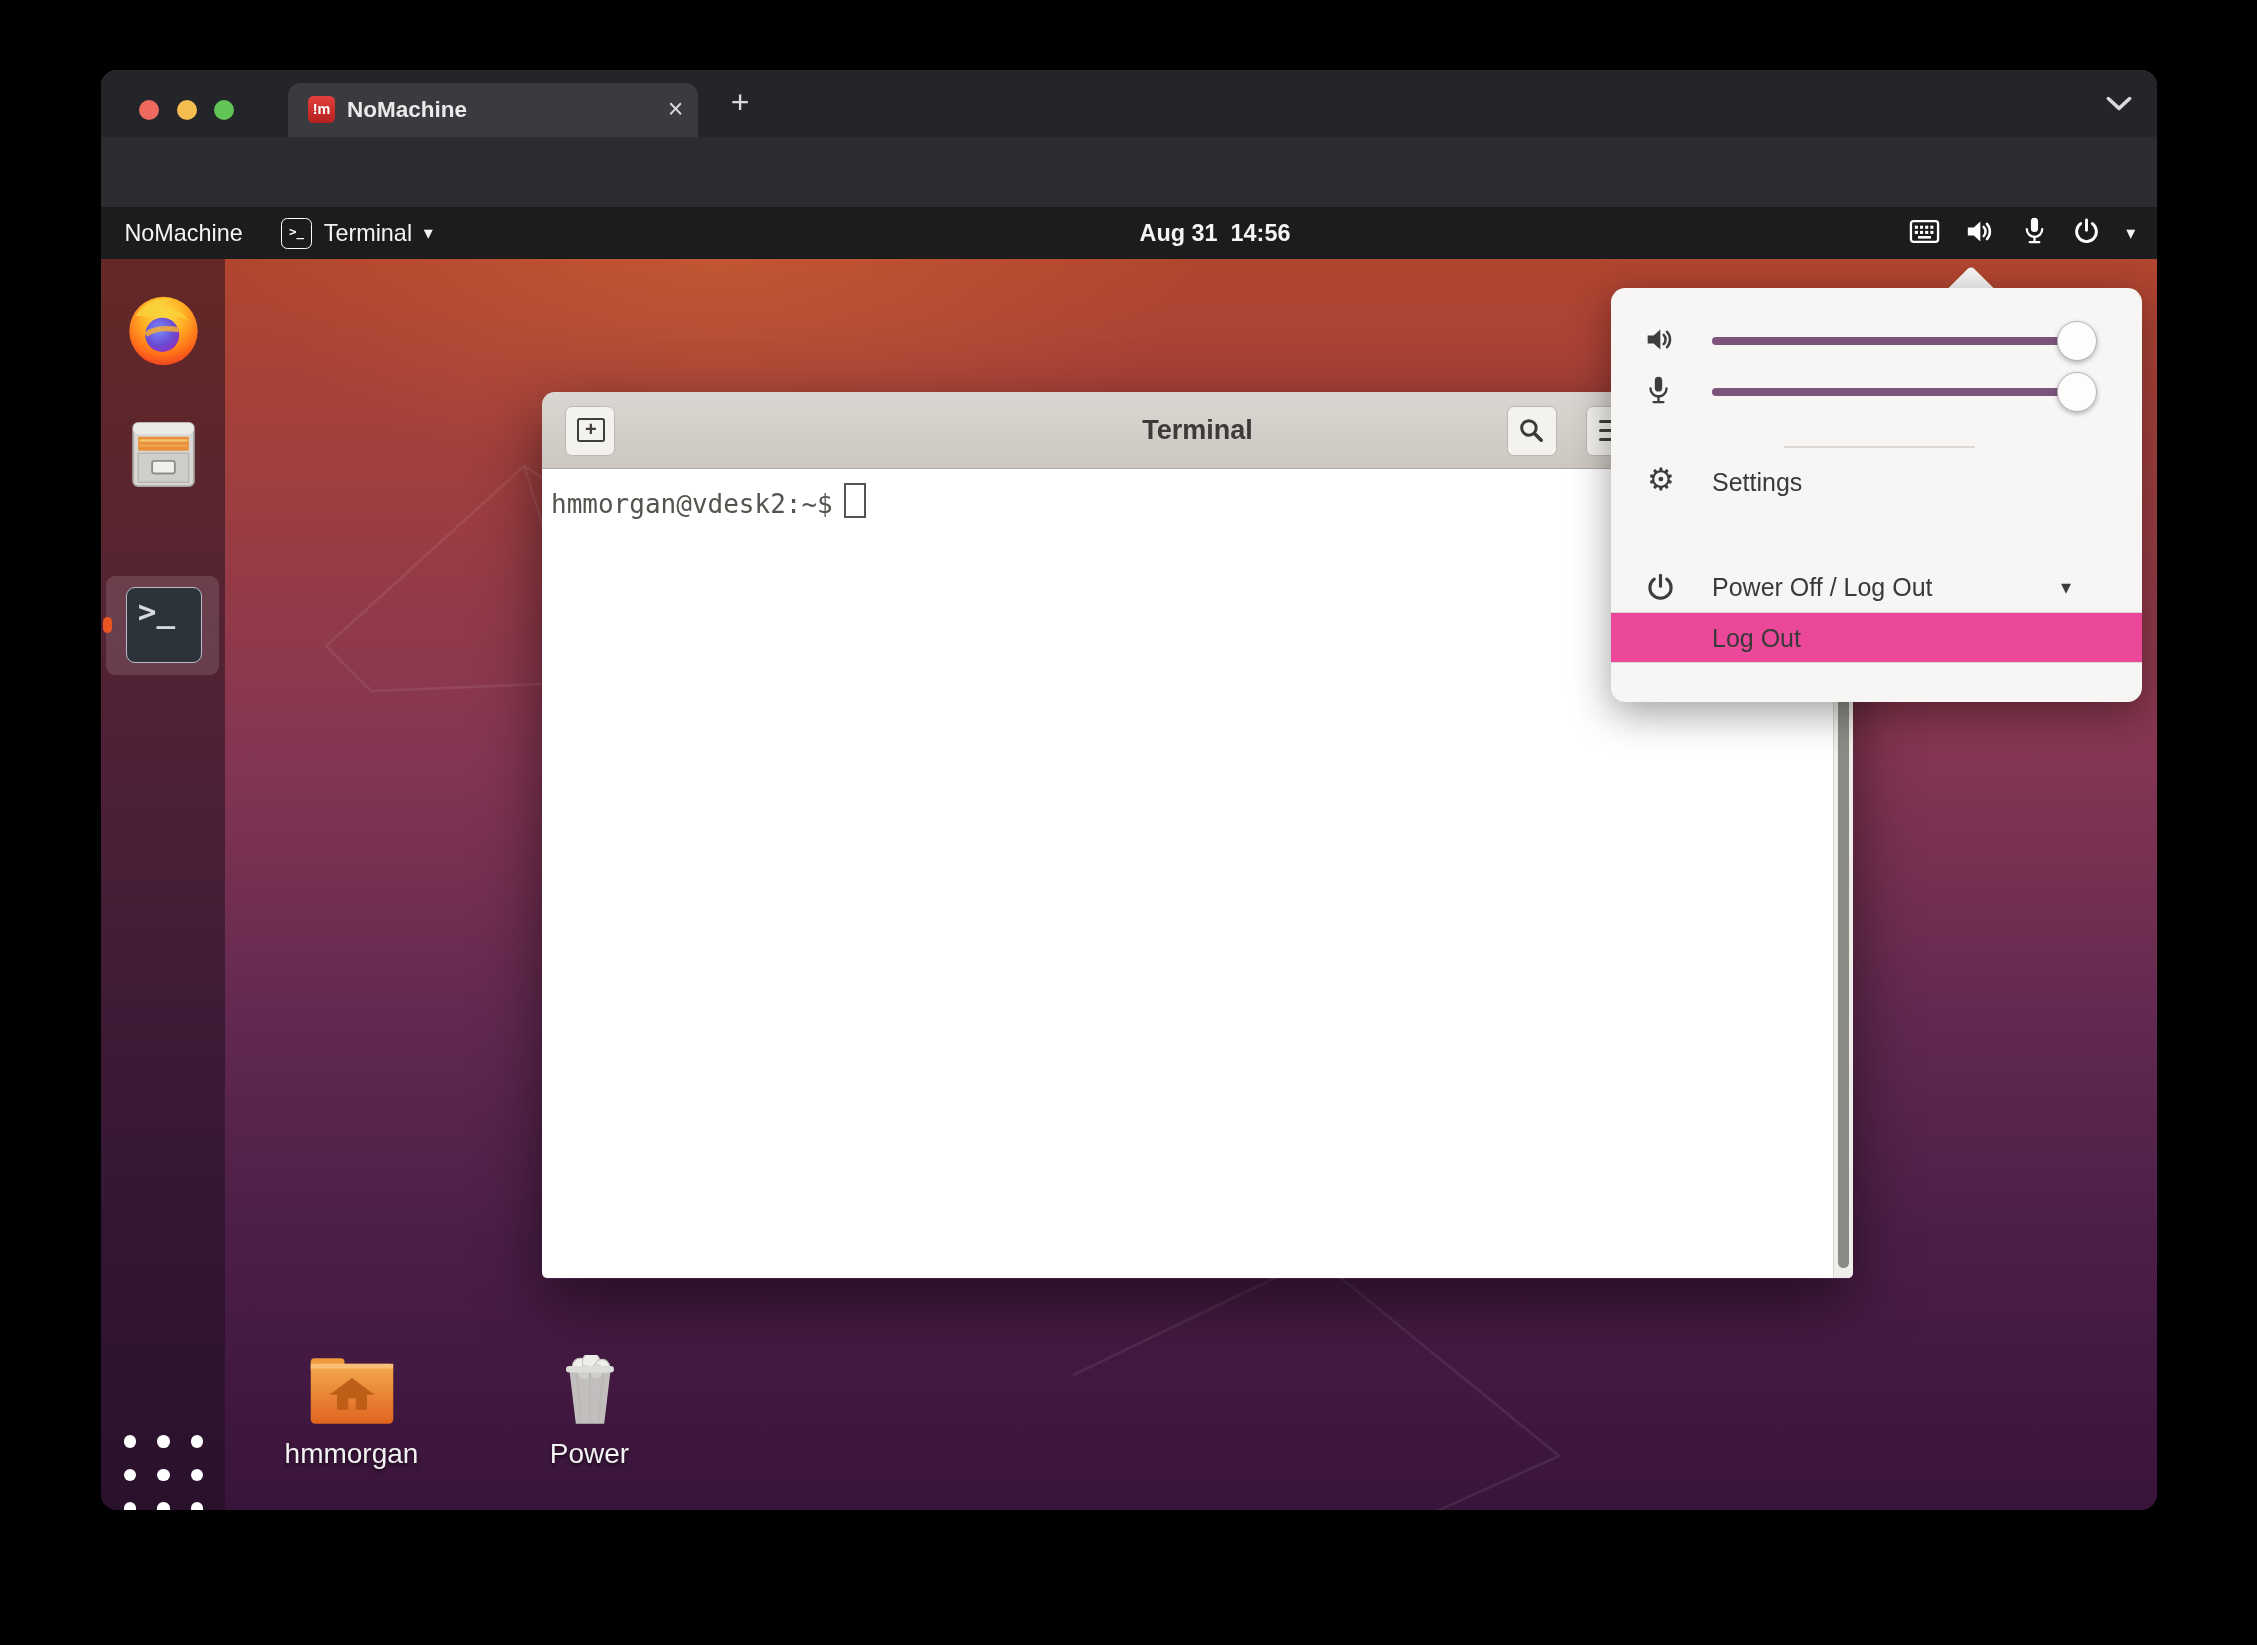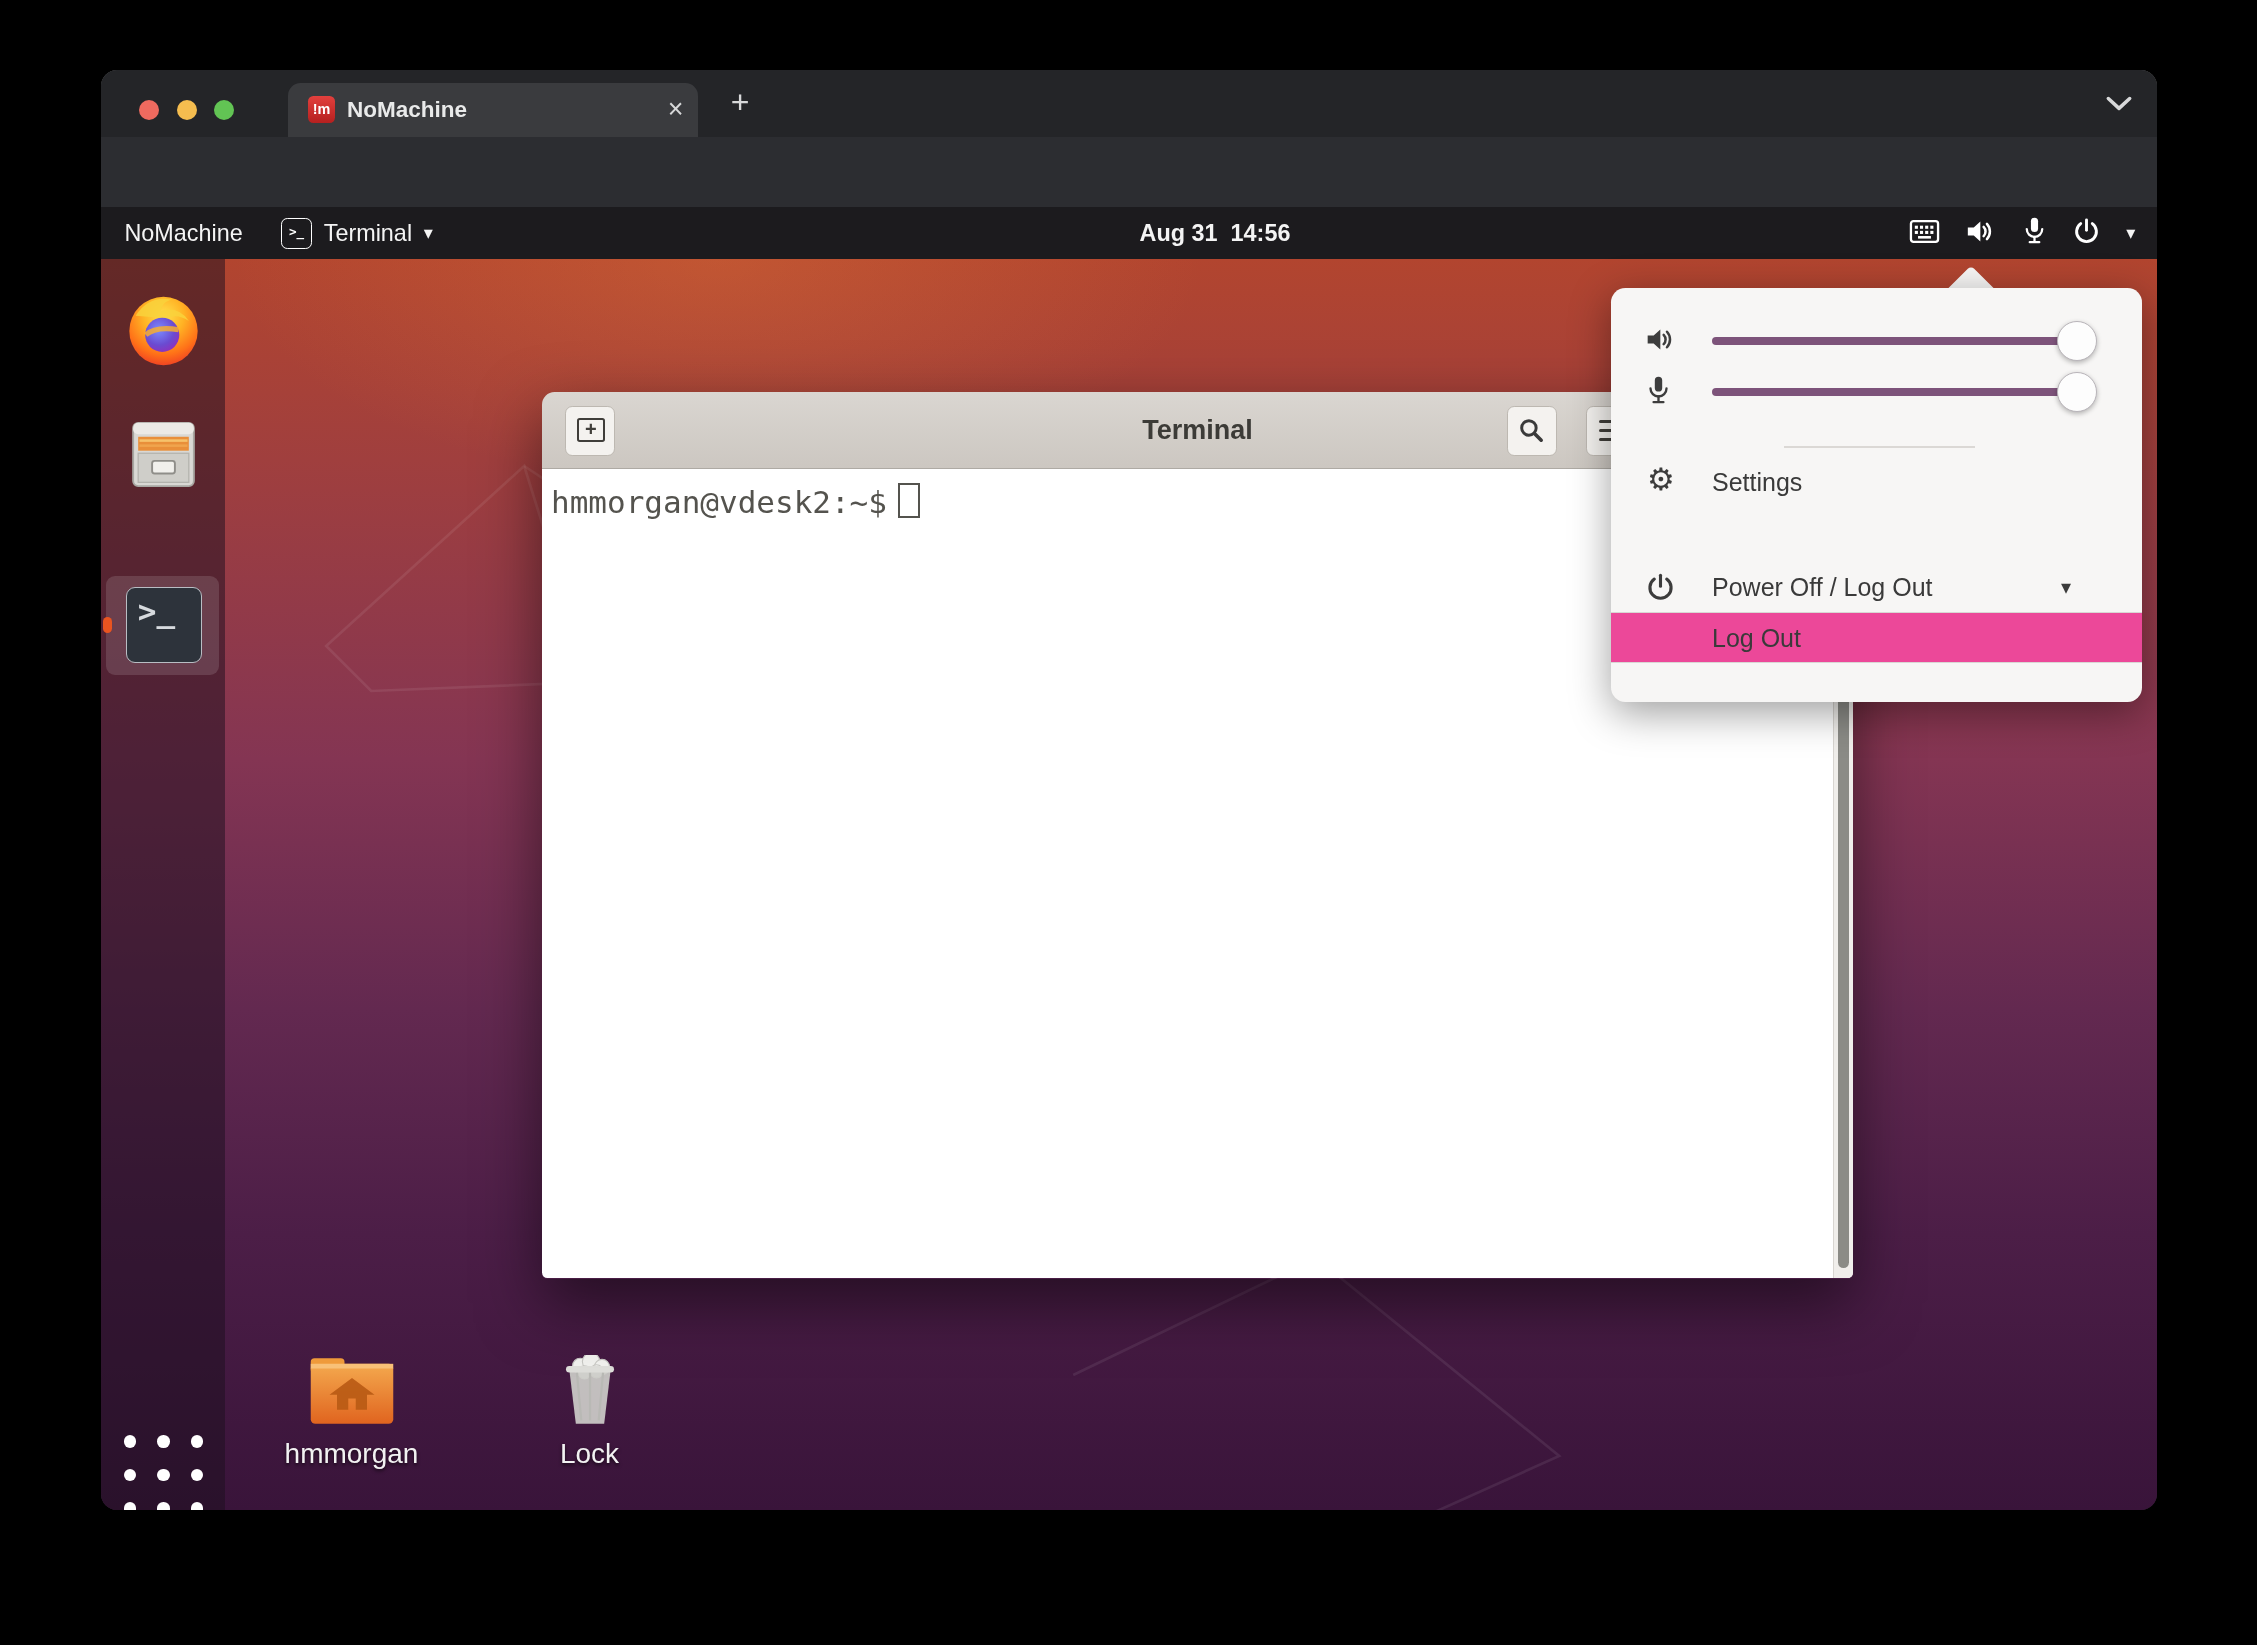--- a/index.html
+++ b/index.html
@@ -83,21 +83,21 @@
     background:linear-gradient(#dad6d1,#ccc7c1);border-bottom:1.8px solid #aeaaa4;box-sizing:border-box;}
   .term-btn{position:absolute;top:13.5px;width:50px;height:50px;border-radius:7.2px;background:#f4f2ef;border:1.8px solid #bdb8b1;box-sizing:border-box;}
   #term-newtab{left:23.4px;}
   #term-newtab .sq{position:absolute;left:10.8px;top:11.7px;width:23.4px;height:20px;border:2.7px solid #403e3a;border-radius:2.7px;
     color:#403e3a;font-size:20px;font-weight:bold;line-height:18px;text-align:center;}
   #term-title{position:absolute;left:0;right:0;top:0;text-align:center;line-height:76px;font-size:27px;font-weight:bold;color:#3c3b37;}
   #term-search{left:965px;}
   #term-burger{left:1044px;display:flex;flex-direction:column;justify-content:center;align-items:center;gap:5.4px;}
   #term-burger i{display:block;width:25px;height:3.6px;background:#403e3a;border-radius:1.8px;}
   #term-content{position:absolute;left:0;top:77px;width:100%;height:809px;background:#fff;border-radius:0 0 5.4px 5.4px;}
-  #prompt-row{position:absolute;left:9px;top:14.4px;font-family:"DejaVu Sans Mono",monospace;font-size:31px;color:#54534e;white-space:pre;}
+  #prompt-row{position:absolute;left:9px;top:14.4px;font-family:"DejaVu Sans Mono",monospace;font-size:26px;color:#54534e;white-space:pre;}
   #cursor{display:inline-block;width:18px;height:31px;border:2.7px solid #54534e;vertical-align:-5.4px;margin-left:10.8px;}
   #term-scroll{position:absolute;right:0;top:77px;width:20px;height:809px;background:#f0eeeb;border-left:0.9px solid #d8d5d1;border-radius:0 0 5.4px 0;box-sizing:border-box;}
   #term-thumb{position:absolute;left:3.6px;top:7.2px;width:11.7px;height:792px;background:#8b8b86;border-radius:5.4px;}
 
   
   #popover{position:absolute;left:1510px;top:218px;width:531px;height:414px;background:#f7f6f5;border-radius:14.4px;
     box-shadow:0 10.8px 40px rgba(0,0,0,.38);}
   #pop-arrow{position:absolute;left:1852px;top:203px;width:36px;height:36px;background:#f7f6f5;transform:rotate(45deg);border-radius:4.5px;}
   .slider-row{position:absolute;left:0;width:531px;height:47px;}
   #vol-row{top:29px;} #mic-row{top:80px;}
@@ -319,21 +319,21 @@
           <circle cx="23" cy="10" r="7"></circle>
             <circle cx="33" cy="6" r="8"></circle>
             <circle cx="43" cy="11" r="7"></circle>
             <circle cx="27" cy="16" r="6"></circle>
             <circle cx="38" cy="15" r="6"></circle>
         </g>
         <path d="M13 13 L19 63 H45 L51 13 Z" fill="#cdcdc9" opacity=".92"></path>
         <path d="M20 16 L24 60 M32 16 L32 60 M44 16 L40 60" stroke="#b9b9b5" stroke-width="2" fill="none"></path>
         <rect x="10" y="10" width="44" height="6" rx="3" fill="#dededa"></rect>
       </svg>
-      <span class="lbl">Lock</span>
+      <span class="lbl">Power</span>
     </div>
   </div>
 
   <div id="terminal">
     <div id="term-header">
       <div class="term-btn" id="term-newtab">
         <span class="sq">+</span>
       </div>
       <span id="term-title">Terminal</span>
       <div class="term-btn" id="term-search">

